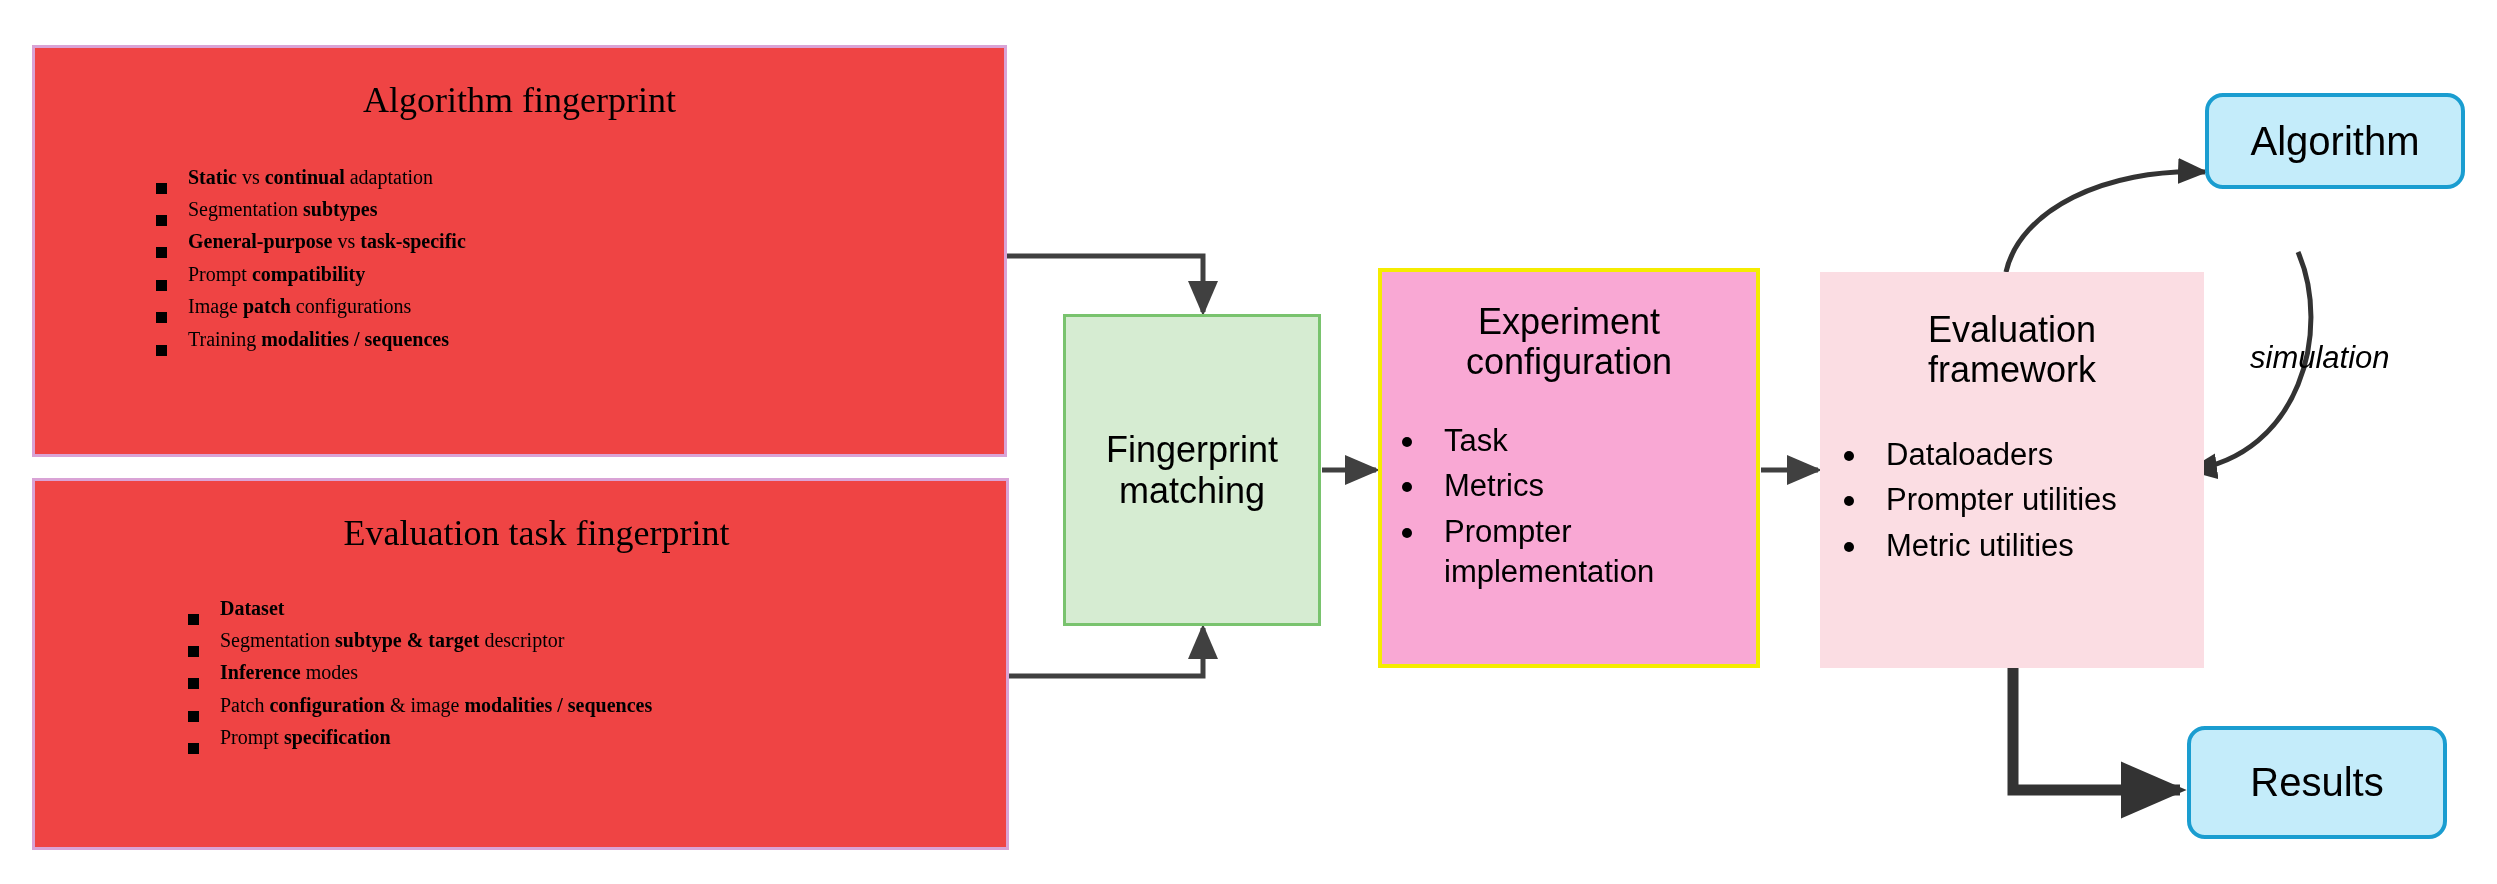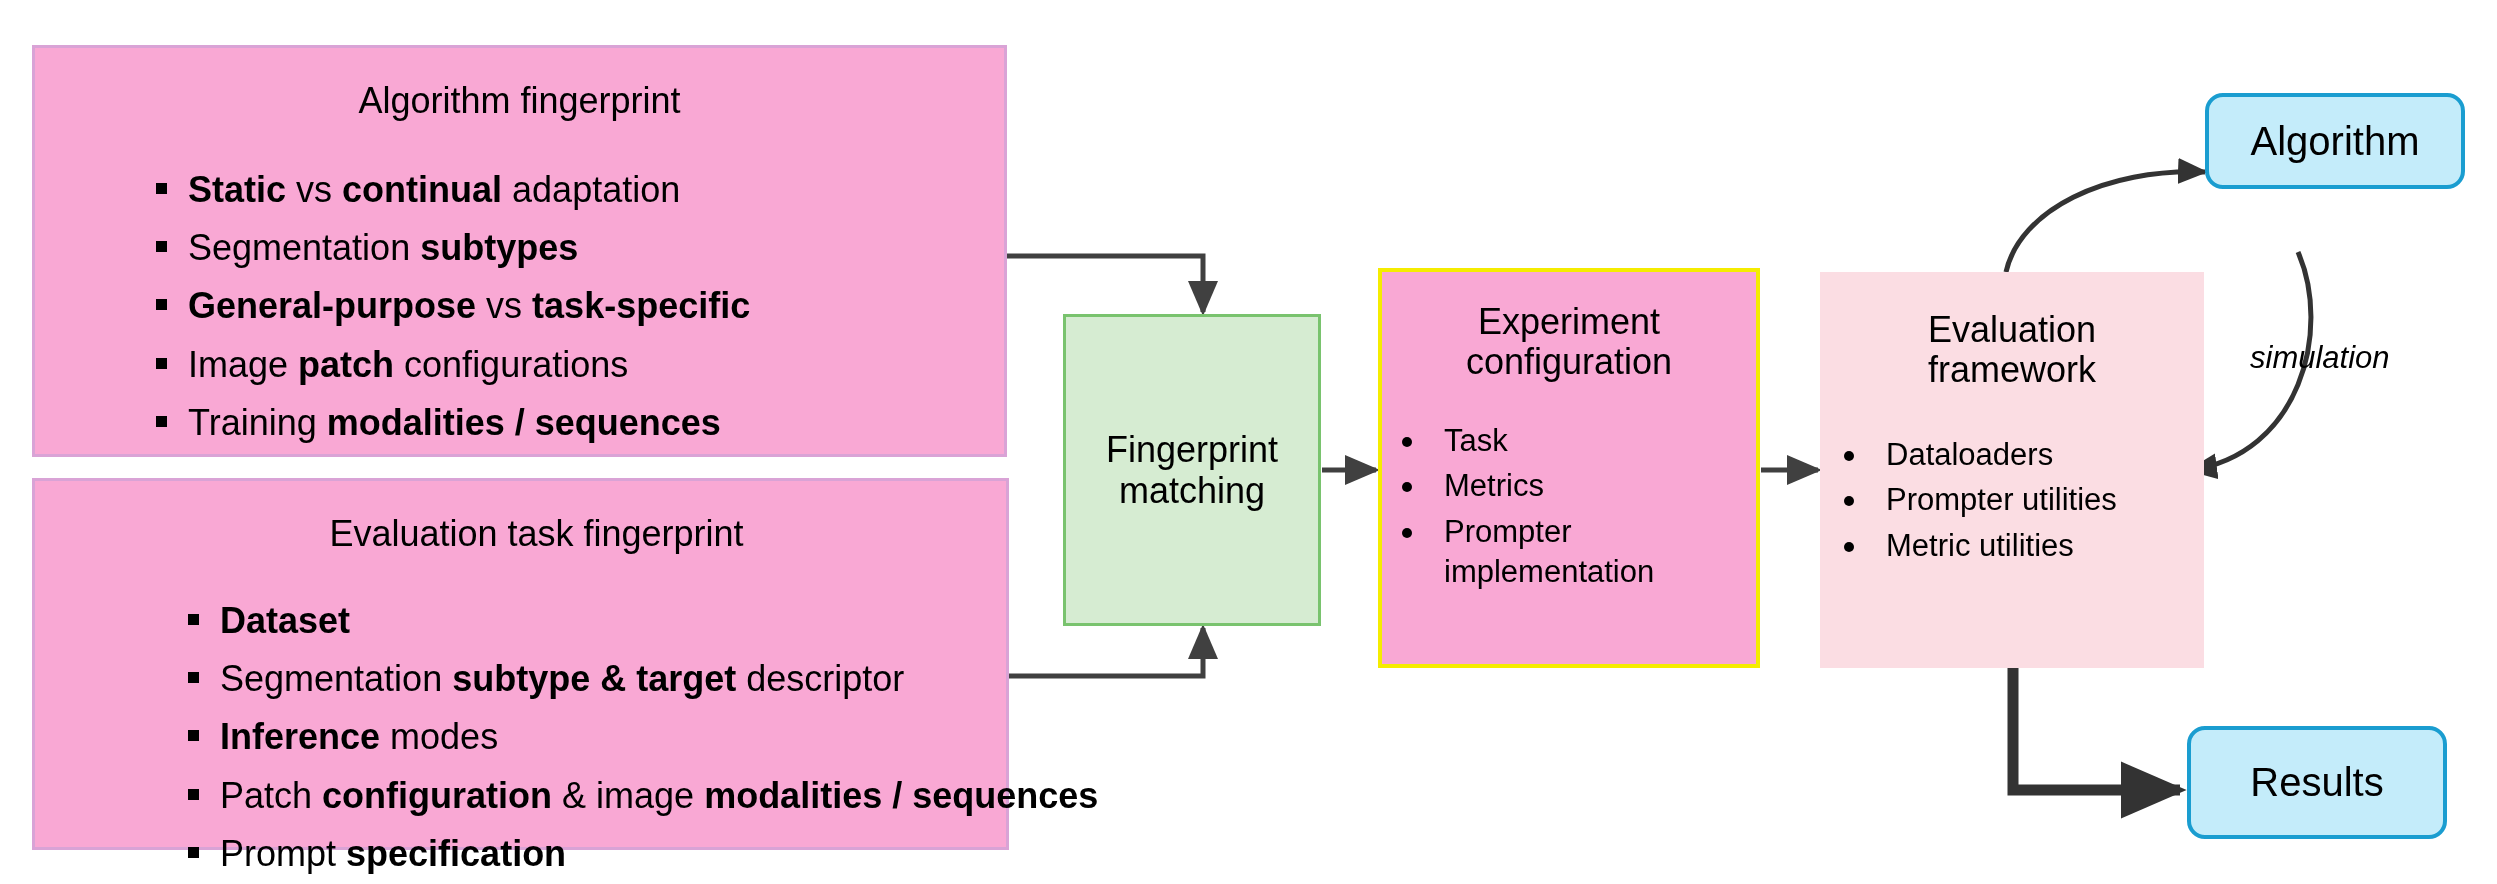--- a/index.html
+++ b/index.html
@@ -17,38 +17,39 @@
     height: 884px;
     background: #ffffff;
     overflow: hidden;
   }
   .box {
     position: absolute;
     box-sizing: border-box;
   }
   
   .purple-card {
-    background: #f9a8d4;
+    background: #ef4444;
     border: 3px solid #d9a3d6;
+    font-family: Liberation Serif, serif;
   }
   .card-title {
     text-align: center;
     font-size: 36px;
     line-height: 1.1;
     color: #000;
     font-weight: 400;
   }
   ul.sq-list {
     list-style: none;
     margin: 0;
     padding: 0;
   }
   ul.sq-list li {
     position: relative;
-    font-size: 36px;
+    font-size: 20px;
     line-height: 1.62;
     padding-left: 38px;
     white-space: nowrap;
   }
   ul.sq-list li::before {
     content: "";
     position: absolute;
     left: 6px;
     top: 22px;
     width: 11px;
@@ -165,20 +166,21 @@
 
     <path d="M2013,668 L2013,790 L2180,790" fill="none" stroke="#333333" stroke-width="11" marker-end="url(#ahb)"></path>
   </svg>
 
   <div class="box purple-card" style="left:32px; top:45px; width:975px; height:412px;">
     <div class="card-title" style="margin-top:33px;">Algorithm fingerprint</div>
     <ul class="sq-list" style="margin-top:40px; margin-left:115px;">
       <li><b>Static</b><span> vs </span><b>continual</b><span> adaptation</span></li>
       <li><span>Segmentation </span><b>subtypes</b></li>
       <li><b>General-purpose</b><span> vs </span><b>task-specific</b></li>
+      <li><span>Prompt </span><b>compatibility</b></li>
       <li><span>Image </span><b>patch</b><span> configurations</span></li>
       <li><span>Training </span><b>modalities / sequences</b></li>
     </ul>
   </div>
 
   <div class="box purple-card" style="left:32px; top:478px; width:977px; height:372px;padding-left:32px;">
     <div class="card-title" style="margin-top:33px;">Evaluation task fingerprint</div>
     <ul class="sq-list" style="margin-top:38px; margin-left:115px;">
       <li><b>Dataset</b></li>
       <li><span>Segmentation </span><b>subtype &amp; target</b><span> descriptor</span></li>

